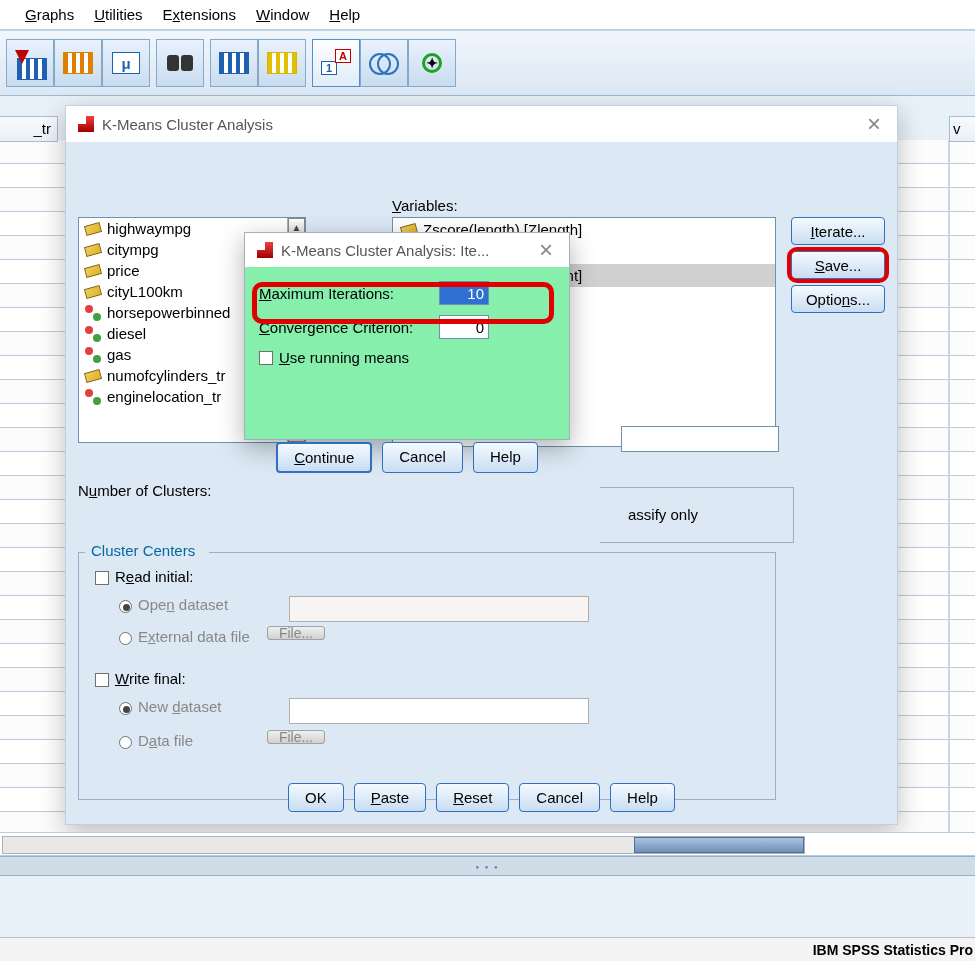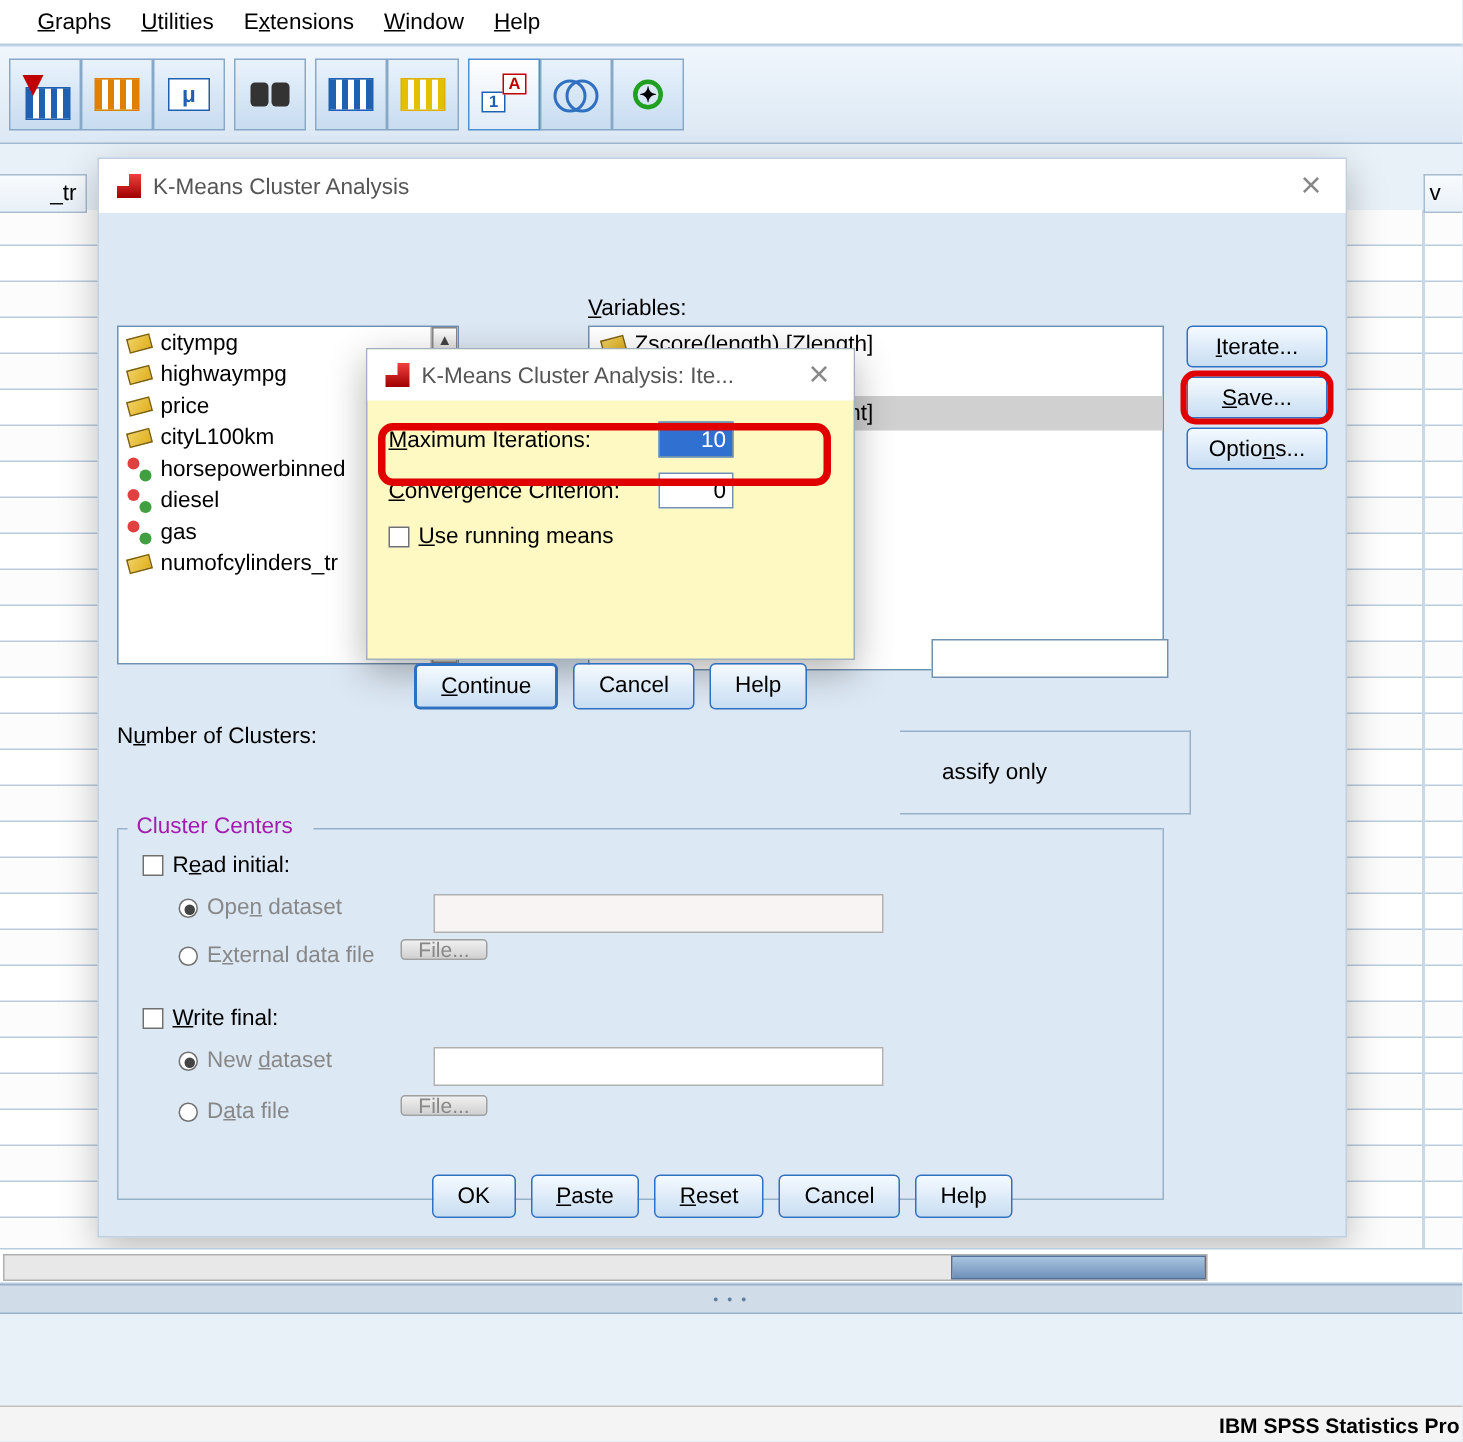--- a/index.html
+++ b/index.html
@@ -79,38 +79,38 @@
 .rbtn u{text-decoration:underline;}
 .r-iter{top:75px;} .r-save{top:109px;} .r-opt{top:143px;}
 .highlight-save{position:absolute; right:8px; top:105px; width:102px; height:36px; border:4px solid #e00000; border-radius:10px; pointer-events:none;}
 
 
 .numc-lbl{position:absolute; left:12px; top:340px;}
 .assify{position:absolute; left:562px; top:364px; font-size:15px; width:120px;}
 
 
 .fs{position:absolute; left:12px; top:410px; width:698px; height:248px; border:1px solid #98b0c8; border-top:none;}
-.fs-legend{position:absolute;left:8px;top:-10px;background:#dce8f4;padding:0 4px;font-size:15px;color:#a21caf;}
+.fs-legend{position:absolute;left:8px;top:-10px;background:#dce8f4;padding:0 4px;font-size:15px;color:#0369a1;}
 .fs::before{content:'';position:absolute;top:0;left:0;width:6px;border-top:1px solid #98b0c8;}
 .fs::after{content:'';position:absolute;top:0;left:130px;right:0;border-top:1px solid #98b0c8;}
 .chk{width:14px;height:14px;background:#fff;border:1px solid #707070;display:inline-block;vertical-align:middle;margin-right:6px;}
 .chk-l{position:absolute;left:16px;font-size:15px;}
 .rad{width:13px;height:13px;border:1px solid #707070;border-radius:50%;display:inline-block;vertical-align:middle;margin-right:6px;background:#fff;}
 .rad.on::after{content:'';display:block;width:7px;height:7px;background:#444;border-radius:50%;margin:3px;}
 .rad-l{position:absolute;left:40px;font-size:15px;color:#888;}
 .file-btn{position:absolute;width:58px;height:14px;background:linear-gradient(#f0f0f0,#d0d0d0);border:1px solid #a0a0a0;border-radius:3px;font-size:14px;color:#888;display:flex;align-items:center;justify-content:center;}
 .ds-field{position:absolute;left:210px;width:300px;height:26px;background:#f8f4f4;border:1px solid #b0b0b0;}
 
 
 .btn-row{position:absolute;bottom:12px;left:0;right:0;display:flex;justify-content:center;gap:10px;}
 .d-btn{padding:5px 16px;background:linear-gradient(#f4faff,#c8ddf2);border:1px solid #3070c0;border-radius:4px;font-size:15px;}
 .d-btn u{text-decoration:underline;}
 
 
-.sub-dlg{position:absolute; left:244px; top:232px; width:326px; height:208px; background:#fef9c3; border:1px solid #a0b0c0; box-shadow:0 8px 24px rgba(0,0,0,0.3); z-index:20;}
+.sub-dlg{position:absolute; left:244px; top:232px; width:326px; height:208px; background:#86efac; border:1px solid #a0b0c0; box-shadow:0 8px 24px rgba(0,0,0,0.3); z-index:20;}
 .sub-dlg .dlg-title{height:34px;}
 .sub-body{padding:14px 14px; position:relative; height:222px;}
 .fld-row{display:flex;align-items:center;margin-bottom:10px;font-size:15px;}
 .fld-row label{flex:0 0 180px;}
 .fld-row input{width:50px;height:24px;border:1px solid #7090b0;padding:2px 4px;font-size:15px;background:#fff;color:#000;text-align:right;}
 .fld-row input.sel{background:#3070d0;color:#fff;}
 .chk-row{display:flex;align-items:center;font-size:15px;margin-top:4px;}
 .sub-btns{position:absolute;bottom:16px;left:0;right:0;display:flex;justify-content:center;gap:10px;}
 .highlight-iter{position:absolute;left:252px;top:282px;width:302px;height:42px;border:5px solid #e00000;border-radius:10px;pointer-events:none;z-index:30;}
 
@@ -215,25 +215,25 @@
 <div class="dlg">
   <div class="dlg-title">
     <span class="dlg-title-icon"></span>
     <span>K-Means Cluster Analysis</span>
     <span class="dlg-close">×</span>
   </div>
   <div class="dlg-body">
     <div class="src-list">
       <div class="src-item">
           <span class="ic-ruler"></span>
+          <span>highwaympg</span>
+        </div>
+      <div class="src-item">
+          <span class="ic-ruler"></span>
           <span>citympg</span>
-        </div>
-      <div class="src-item">
-          <span class="ic-ruler"></span>
-          <span>highwaympg</span>
         </div>
       <div class="src-item">
           <span class="ic-ruler"></span>
           <span>price</span>
         </div>
       <div class="src-item">
           <span class="ic-ruler"></span>
           <span>cityL100km</span>
         </div>
       <div class="src-item">
@@ -244,20 +244,24 @@
           <span class="ic-nominal"></span>
           <span>diesel</span>
         </div>
       <div class="src-item">
           <span class="ic-nominal"></span>
           <span>gas</span>
         </div>
       <div class="src-item">
           <span class="ic-ruler"></span>
           <span>numofcylinders_tr</span>
+        </div>
+      <div class="src-item">
+          <span class="ic-nominal"></span>
+          <span>enginelocation_tr</span>
         </div>
       <div class="scroll-v">
         <div class="scroll-btn">▲</div>
         <div class="scroll-thumb"></div>
         <div class="scroll-btn" style="position:absolute;bottom:0;left:0;right:0;">▼</div>
       </div>
     </div>
 
     <div class="move-btn">
         <div class="move-arrow"></div>

